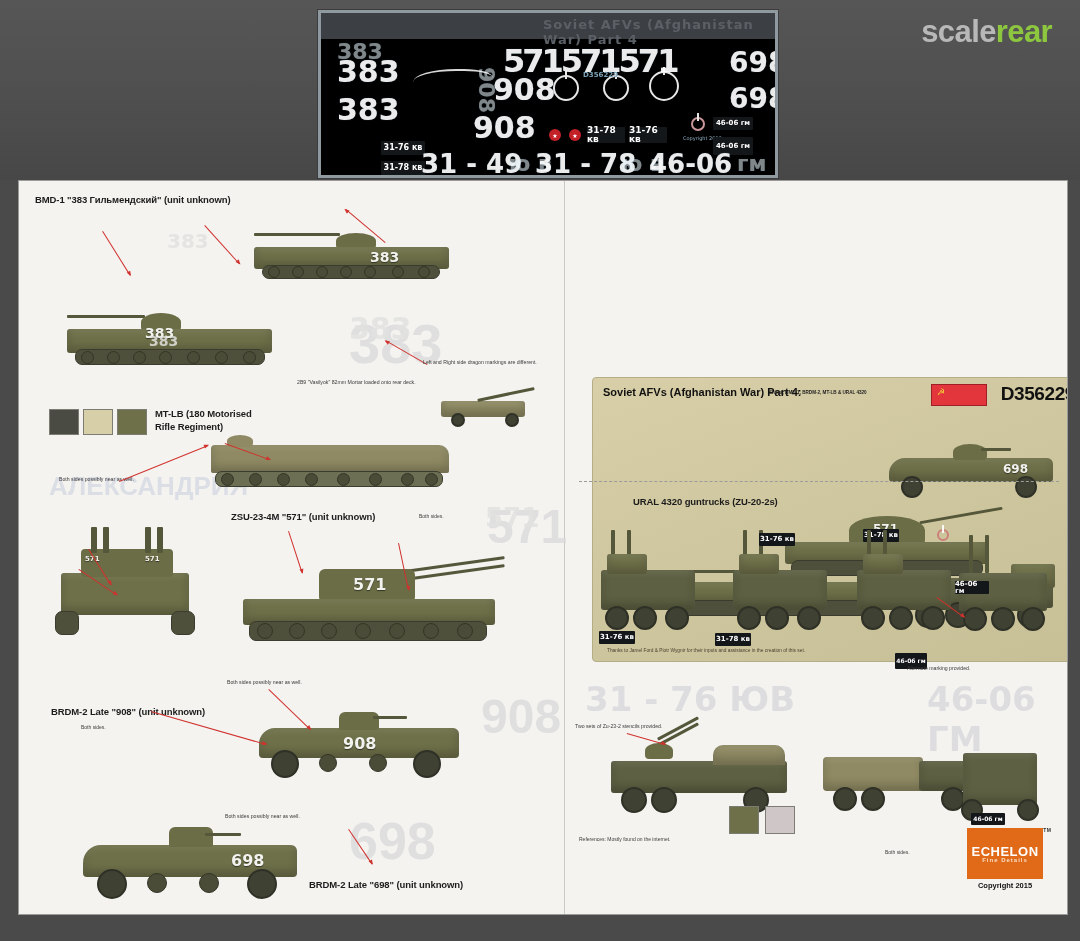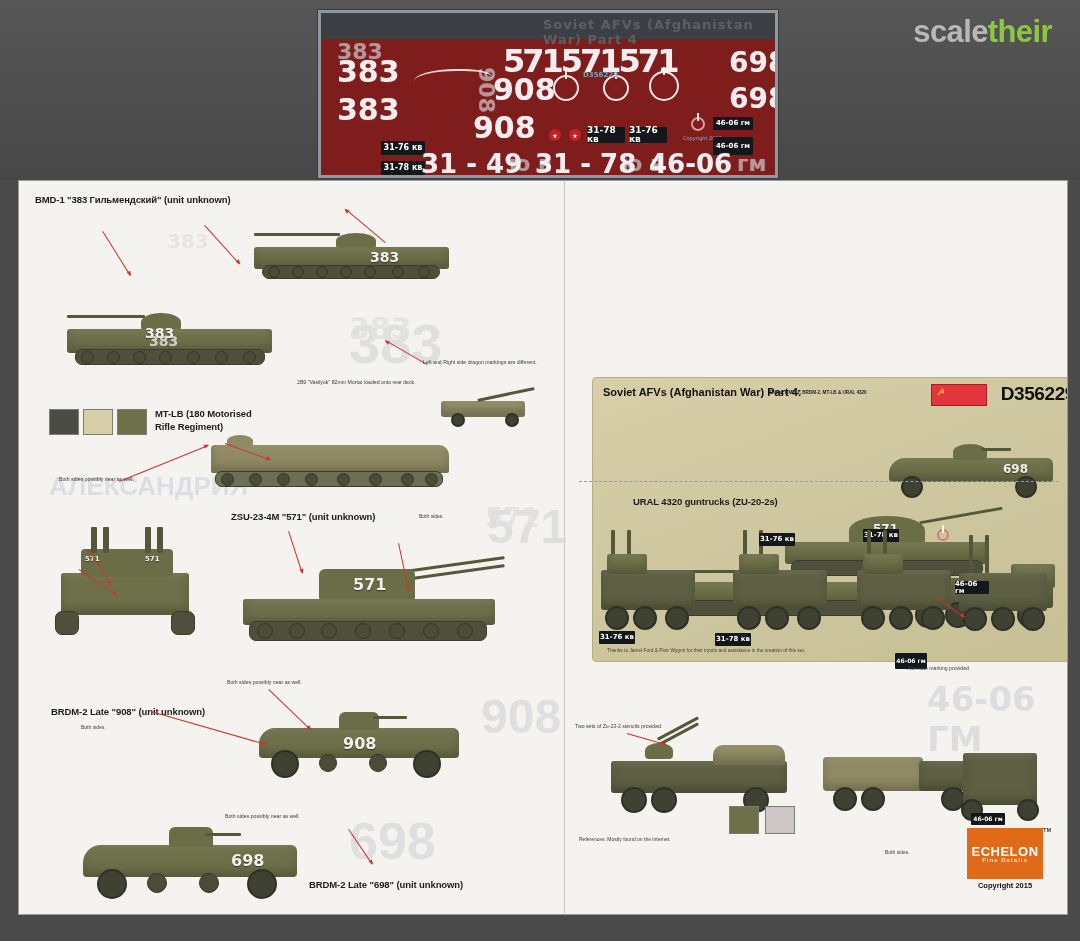--- a/index.html
+++ b/index.html
@@ -20,21 +20,21 @@
   #logo {
     position:absolute; right:28px; top:14px;
     font-size:31px; font-weight:bold; letter-spacing:-0.6px;
   }
   #logo .a { color:#b8b8b8; }
   #logo .b { color:#8dc63f; }
 
   
   #decal-sheet {
     position:absolute; left:318px; top:10px; width:460px; height:168px;
-    background:#7f1d1d;
+    background:#000000;
     border:3px solid #8f9aa0;
     box-shadow:0 0 0 1px #3c3c3c;
     overflow:hidden;
   }
   #decal-top-strip {
     position:absolute; left:0; top:0; width:100%; height:26px;
     background:#3c4044;
   }
   .ds-ghost {
     position:absolute; color:#ffffff; font-weight:bold;
@@ -199,21 +199,21 @@
 
   .divider-dots {
     position:absolute; border-top:1px dashed #9b9b9b; width:100%;
   }
 </style>
 </head>
 <body>
 
 <div id="top-band">
   <div id="logo">
-    <span class="a">scale</span><span class="b">their</span>
+    <span class="a">scale</span><span class="b">rear</span>
   </div>
 </div>
 
 <div id="decal-sheet">
   <div id="decal-top-strip">
     <div class="ds-strip-txt" style="left:222px;">Soviet AFVs (Afghanistan War) Part 4</div>
   </div>
 
   <div class="ds-ghost" style="left:16px; top:44px; font-size:30px;">383</div>
   <div class="ds-ghost" style="left:16px; top:82px; font-size:30px;">383</div>
@@ -501,20 +501,21 @@
     <div class="wheel" style="left:42px; top:76px; width:24px; height:24px;"></div>
     <div class="wheel" style="left:72px; top:76px; width:24px; height:24px;"></div>
   </div>
   <div class="blackplate" style="left:936px; top:400px; width:34px; height:13px; font-size:7px;">46-06 гм</div>
   <div class="blackplate" style="left:876px; top:472px; width:32px; height:16px; font-size:6px;">46-06 гм</div>
   <div class="ds-crest" style="left:918px; top:348px; width:12px; height:12px; border-color:#c77;"></div>
 
   <div class="note" style="left:888px; top:484px;">Alternate marking provided.</div>
   <div class="arrow" style="left:918px; top:416px; width:34px; transform:rotate(36deg);"></div>
 
+  <div class="ghostnum" style="left:566px; top:498px; font-size:34px; color:#d9dade;">31 - 76 ЮВ</div>
   <div class="ghostnum" style="left:908px; top:498px; font-size:34px; color:#d9dade;">46-06 ГМ</div>
 
   <div class="veh" style="left:574px; top:540px; width:230px; height:110px;">
     <div class="barrel" style="left:62px; top:6px; width:46px; transform:rotate(-28deg);"></div>
     <div class="barrel" style="left:62px; top:12px; width:46px; transform:rotate(-28deg);"></div>
     <div class="turret" style="left:52px; top:22px; width:28px; height:16px;"></div>
     <div class="hull dark" style="left:18px; top:40px; width:176px; height:32px;"></div>
     <div class="hull tan" style="left:120px; top:24px; width:72px; height:20px; border-radius:10px 10px 0 0;"></div>
     <div class="wheel" style="left:28px; top:66px; width:26px; height:26px;"></div>
     <div class="wheel" style="left:58px; top:66px; width:26px; height:26px;"></div>

